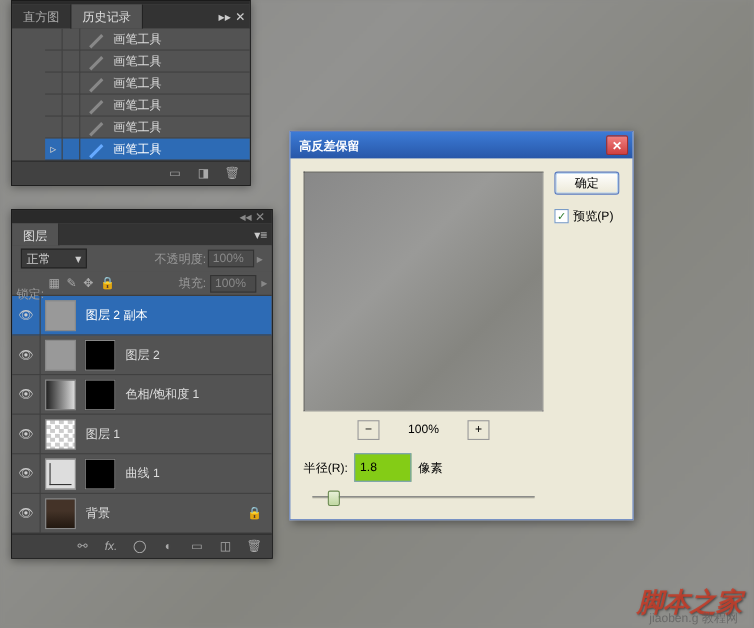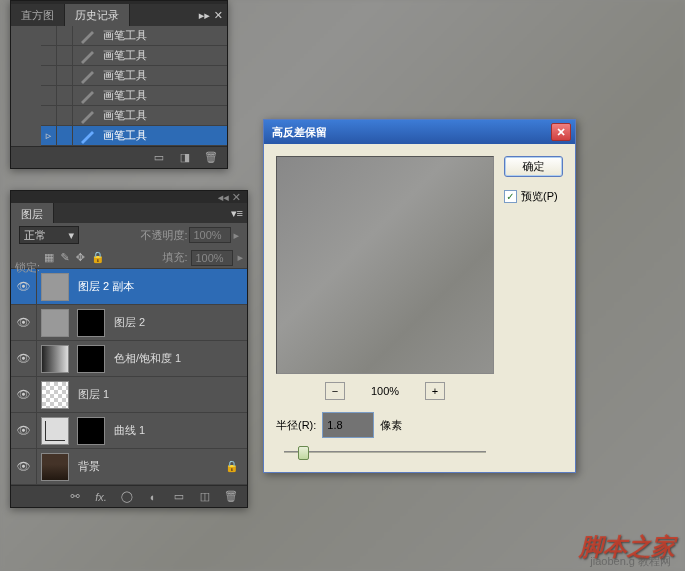--- a/index.html
+++ b/index.html
@@ -58,21 +58,21 @@
 .title-bar { height: 24px; background: linear-gradient(180deg, #3c7bd6 0%, #2857a8 100%); display: flex; align-items: center; padding: 0 4px; }
 .title-text { color: #fff; font-weight: bold; margin-left: 4px; }
 .close-btn { margin-left: auto; width: 20px; height: 18px; background: linear-gradient(180deg, #f08080 0%, #d04040 100%); border: 1px solid #a03030; color: #fff; display: flex; align-items: center; justify-content: center; font-weight: bold; border-radius: 2px; }
 .dialog-body { padding: 12px; display: flex; gap: 10px; }
 .preview-col { flex: 1; }
 .preview-box { width: 218px; height: 218px; border: 1px solid #888; background: linear-gradient(135deg, #888 0%, #9a9a98 40%, #858580 70%, #92928f 100%); border-top-color: #555; border-left-color: #555; }
 .zoom-row { display: flex; align-items: center; justify-content: center; gap: 20px; margin-top: 8px; }
 .zoom-btn { width: 20px; height: 18px; border: 1px solid #999; background: #ece9d8; display: flex; align-items: center; justify-content: center; }
 .zoom-pct { min-width: 40px; text-align: center; }
 .radius-row { display: flex; align-items: center; gap: 6px; margin-top: 12px; }
-.radius-input { width: 52px; height: 19px; border: 1px solid #7a9cc6; background: #737373; padding: 12px 4px; }
+.radius-input { width: 52px; height: 19px; border: 1px solid #7a9cc6; background: #84cc16; padding: 12px 4px; }
 .slider-row { margin-top: 6px; position: relative; height: 16px; }
 .slider-track { position: absolute; left: 8px; right: 8px; top: 7px; height: 2px; background: #b0b0a0; border-top: 1px solid #888; }
 .slider-thumb { position: absolute; left: 22px; top: 2px; width: 11px; height: 14px; background: linear-gradient(180deg, #e8f0d8 0%, #c0d8a0 100%); border: 1px solid #6a8a50; border-radius: 2px; }
 .btn-col { width: 76px; display: flex; flex-direction: column; gap: 6px; }
 .dlg-btn { height: 21px; border: 1px solid #888; background: linear-gradient(180deg, #fff 0%, #ece9d8 100%); border-radius: 3px; display: flex; align-items: center; justify-content: center; cursor: pointer; }
 .dlg-btn.primary { border: 1px solid #5a7bc0; box-shadow: 0 0 0 1px #b0cff0 inset; }
 .chk-row { display: flex; align-items: center; gap: 4px; margin-top: 6px; }
 .chk { width: 13px; height: 13px; border: 1px solid #7a9cc6; background: #fff; display: flex; align-items: center; justify-content: center; color: #2a7a2a; font-size: 10px; }
 
 .watermark { position: absolute; right: 10px; bottom: 8px; color: rgba(200,60,40,0.85); font-size: 24px; font-weight: bold; font-style: italic; text-shadow: 1px 1px 2px rgba(0,0,0,0.5); font-family: "KaiTi", serif; }

